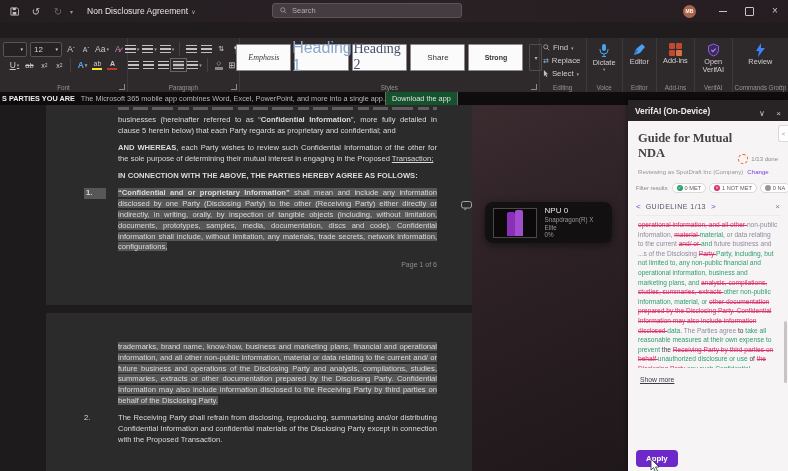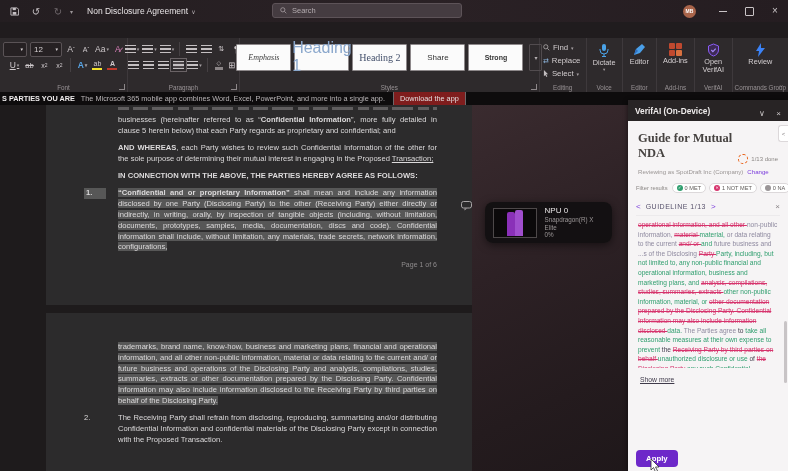--- a/index.html
+++ b/index.html
@@ -49,38 +49,38 @@
   .u-ul{text-decoration:underline;}
   .u-str{text-decoration:line-through;font-size:7.5px;}
   .c-blue{color:#58a6e8;font-weight:bold;}
   .c-pink{color:#d87fb8;}
   .colbar{display:inline-block;width:10px;height:2.5px;margin-top:1px;}
   .stack{display:flex;flex-direction:column;align-items:center;line-height:1;}
   
   .stylebox{width:53px;height:25px;background:#fbfbfb;border:1px solid #8d888a;border-radius:1px;display:flex;align-items:center;justify-content:center;}
   .sty-emphasis{font-family:"Liberation Serif",serif;font-style:italic;font-size:8px;color:#3c3c3c;}
   .sty-h1{font-size:16px;color:#8aa7cc;}
-  .sty-h2{font-family:"Liberation Serif",serif;font-size:10px;color:#44506b;}
+  .sty-h2{font-family:"Liberation Serif",serif;font-size:14px;color:#44506b;}
   .sty-normal{font-size:8px;color:#333;}
   .sty-strong{font-size:7px;font-weight:bold;color:#333;}
   .galmore{width:11px;height:25px;border:1px solid #524c4f;border-radius:1px;margin-left:3px;display:flex;align-items:center;justify-content:center;color:#b5afb2;font-size:6px;}
   
   .edrow{display:flex;align-items:center;gap:3px;height:13px;font-size:7.8px;color:#d2cdcf;white-space:nowrap;}
   .edrow .dd{font-size:5px;color:#a59fa2;}
   .bigbtn{display:flex;flex-direction:column;align-items:center;gap:1px;font-size:7.3px;color:#d5d0d2;line-height:1.1;text-align:center;margin-top:2px;}
   .ribchev{position:absolute;right:4px;bottom:3px;color:#9b9598;font-size:7px;}
   .addins-ic{display:grid;grid-template-columns:6px 6px;grid-template-rows:6px 6px;gap:1px;}
   .addins-ic i{background:#c0492f;border-radius:1px;}
   .addins-ic i:last-child{background:#d8703f;}
 
   
   .notifbar{position:absolute;left:0;top:92px;width:788px;height:13px;background:#0e0c0d;display:flex;align-items:center;color:#c9c5c7;white-space:nowrap;overflow:hidden;}
   .nb-bold{font-size:7.3px;font-weight:bold;color:#efeced;margin-left:2px;}
   .nb-text{font-size:7.3px;color:#b9b5b7;margin-left:6px;}
-  .nb-btn{font-size:7.3px;color:#e2dedf;border:1px solid #6d6769;background:#7f1d1d;border-radius:2px;padding:4px 6px;margin-left:8px;height:9px;display:flex;align-items:center;}
+  .nb-btn{font-size:7.3px;color:#e2dedf;border:1px solid #6d6769;background:#14532d;border-radius:2px;padding:4px 6px;height:9px;display:flex;align-items:center;}
 
   
   .workspace{position:absolute;left:0;top:105px;width:788px;height:366px;}
   .canvas{position:absolute;left:0;top:0;width:472px;height:366px;background:#1e1b1c;}
   .desktop{position:absolute;left:472px;top:0;width:316px;height:366px;
     background:linear-gradient(155deg,#3a2b2f 0%,#2d2125 35%,#241b1e 65%,#1b1517 100%);}
   .page{position:absolute;left:46px;width:426px;background:#2c2b2c;box-sizing:border-box;padding:0 35px 0 72px;}
   .page1{top:0;height:200px;}
   .page2{top:208px;height:158px;padding-top:29px;}
   .doc{font-size:7.6px;line-height:10.8px;color:#dcdadb;text-align:justify;}

